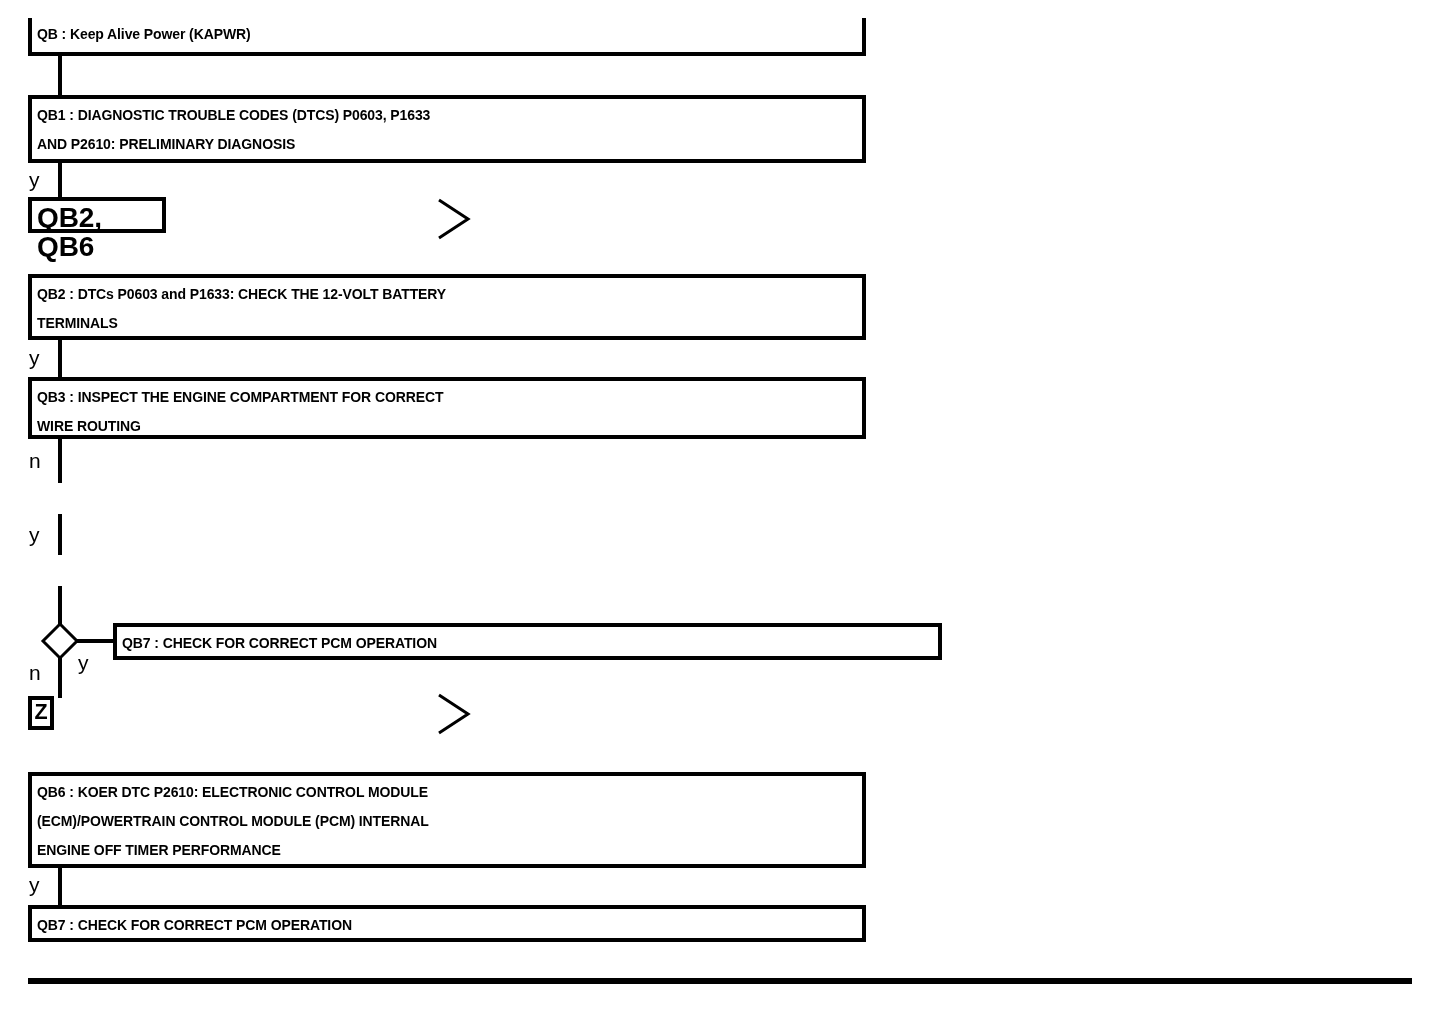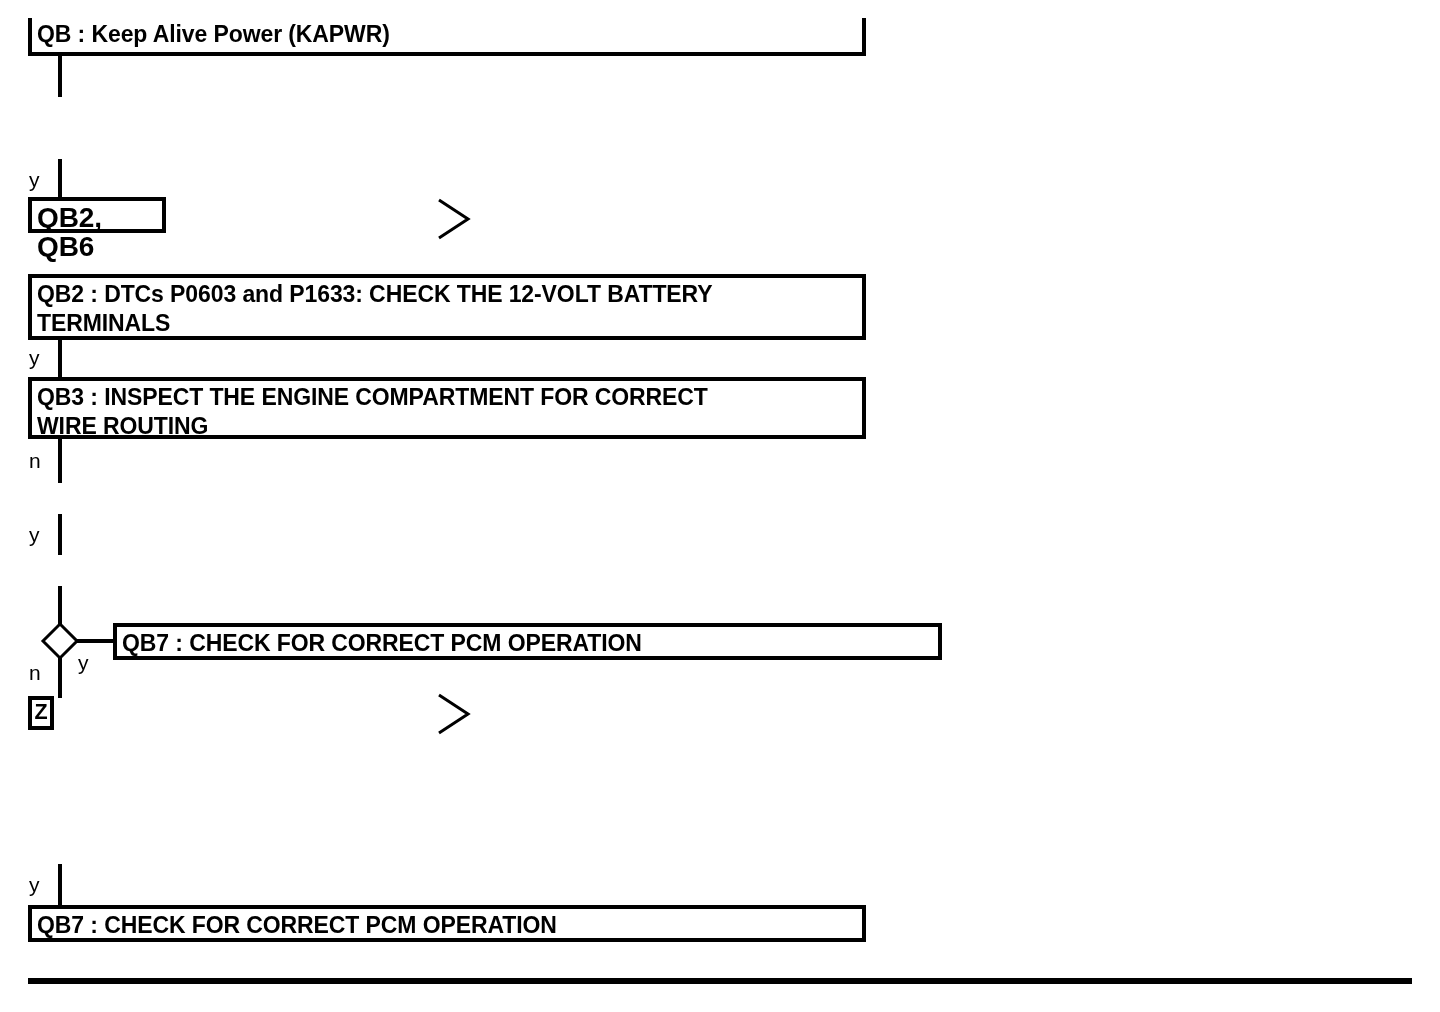--- a/index.html
+++ b/index.html
@@ -21,21 +21,21 @@
     height: 1012px;
   }
   
   .node {
     position: absolute;
     box-sizing: border-box;
     border: 4px solid #000;
     background: #ffffff;
     color: #000;
     font-weight: bold;
-    font-size: 23px;
+    font-size: 14px;
     line-height: 29px;
     padding: 2px 0 2px 5px;
     letter-spacing: -0.1px;
     white-space: pre-line;
     display: block;
   }
   
   .node.clipped-top {
     border-top: none;
   }
@@ -99,27 +99,32 @@
     <div class="vline" style="left: 58px; top: 439px; height: 44px;"></div>
     <div class="vline" style="left: 58px; top: 514px; height: 41px;"></div>
     <div class="vline" style="left: 58px; top: 586px; height: 40px;"></div>
     <div class="hline" style="left: 75px; top: 639px; width: 40px;"></div>
     <div class="vline" style="left: 58px; top: 656px; height: 42px;"></div>
     <div class="vline" style="left: 58px; top: 864px; height: 43px;"></div>
     <div class="diamond" style="left: 39px; top: 620px;"><svg width="42" height="42">
         <polygon points="21,4 38,21 21,38 4,21" fill="#ffffff" stroke="#000000" stroke-width="3"></polygon>
       </svg></div>
     <div class="node clipped-top" style="left: 28px; top: 18px; width: 838px; height: 38px;">QB : Keep Alive Power (KAPWR)</div>
+    <div class="node" style="left: 28px; top: 95px; width: 838px; height: 68px;">QB1 : DIAGNOSTIC TROUBLE CODES (DTCS) P0603, P1633
+AND P2610: PRELIMINARY DIAGNOSIS</div>
     <div class="node small" style="left: 28px; top: 197px; width: 138px; height: 36px;">QB2, QB6</div>
     <div class="node" style="left: 28px; top: 274px; width: 838px; height: 66px;">QB2 : DTCs P0603 and P1633: CHECK THE 12-VOLT BATTERY
 TERMINALS</div>
     <div class="node" style="left: 28px; top: 377px; width: 838px; height: 62px;">QB3 : INSPECT THE ENGINE COMPARTMENT FOR CORRECT
 WIRE ROUTING</div>
     <div class="node" style="left: 113px; top: 623px; width: 829px; height: 37px;">QB7 : CHECK FOR CORRECT PCM OPERATION</div>
     <div class="ref-box" style="left: 28px; top: 696px; width: 26px; height: 34px;">Z</div>
+    <div class="node" style="left: 28px; top: 772px; width: 838px; height: 96px;">QB6 : KOER DTC P2610: ELECTRONIC CONTROL MODULE
+(ECM)/POWERTRAIN CONTROL MODULE (PCM) INTERNAL
+ENGINE OFF TIMER PERFORMANCE</div>
     <div class="node" style="left: 28px; top: 905px; width: 838px; height: 37px;">QB7 : CHECK FOR CORRECT PCM OPERATION</div>
     <div class="edge-label" style="left: 29px; top: 169px;">y</div>
     <div class="edge-label" style="left: 29px; top: 347px;">y</div>
     <div class="edge-label" style="left: 29px; top: 450px;">n</div>
     <div class="edge-label" style="left: 29px; top: 524px;">y</div>
     <div class="edge-label" style="left: 29px; top: 662px;">n</div>
     <div class="edge-label" style="left: 78px; top: 652px;">y</div>
     <div class="edge-label" style="left: 29px; top: 874px;">y</div>
     <div class="chevron" style="left: 437px; top: 197px;"><svg width="34" height="44">
         <polyline points="2,3 31,22 2,41" fill="none" stroke="#000000" stroke-width="3"></polyline>

